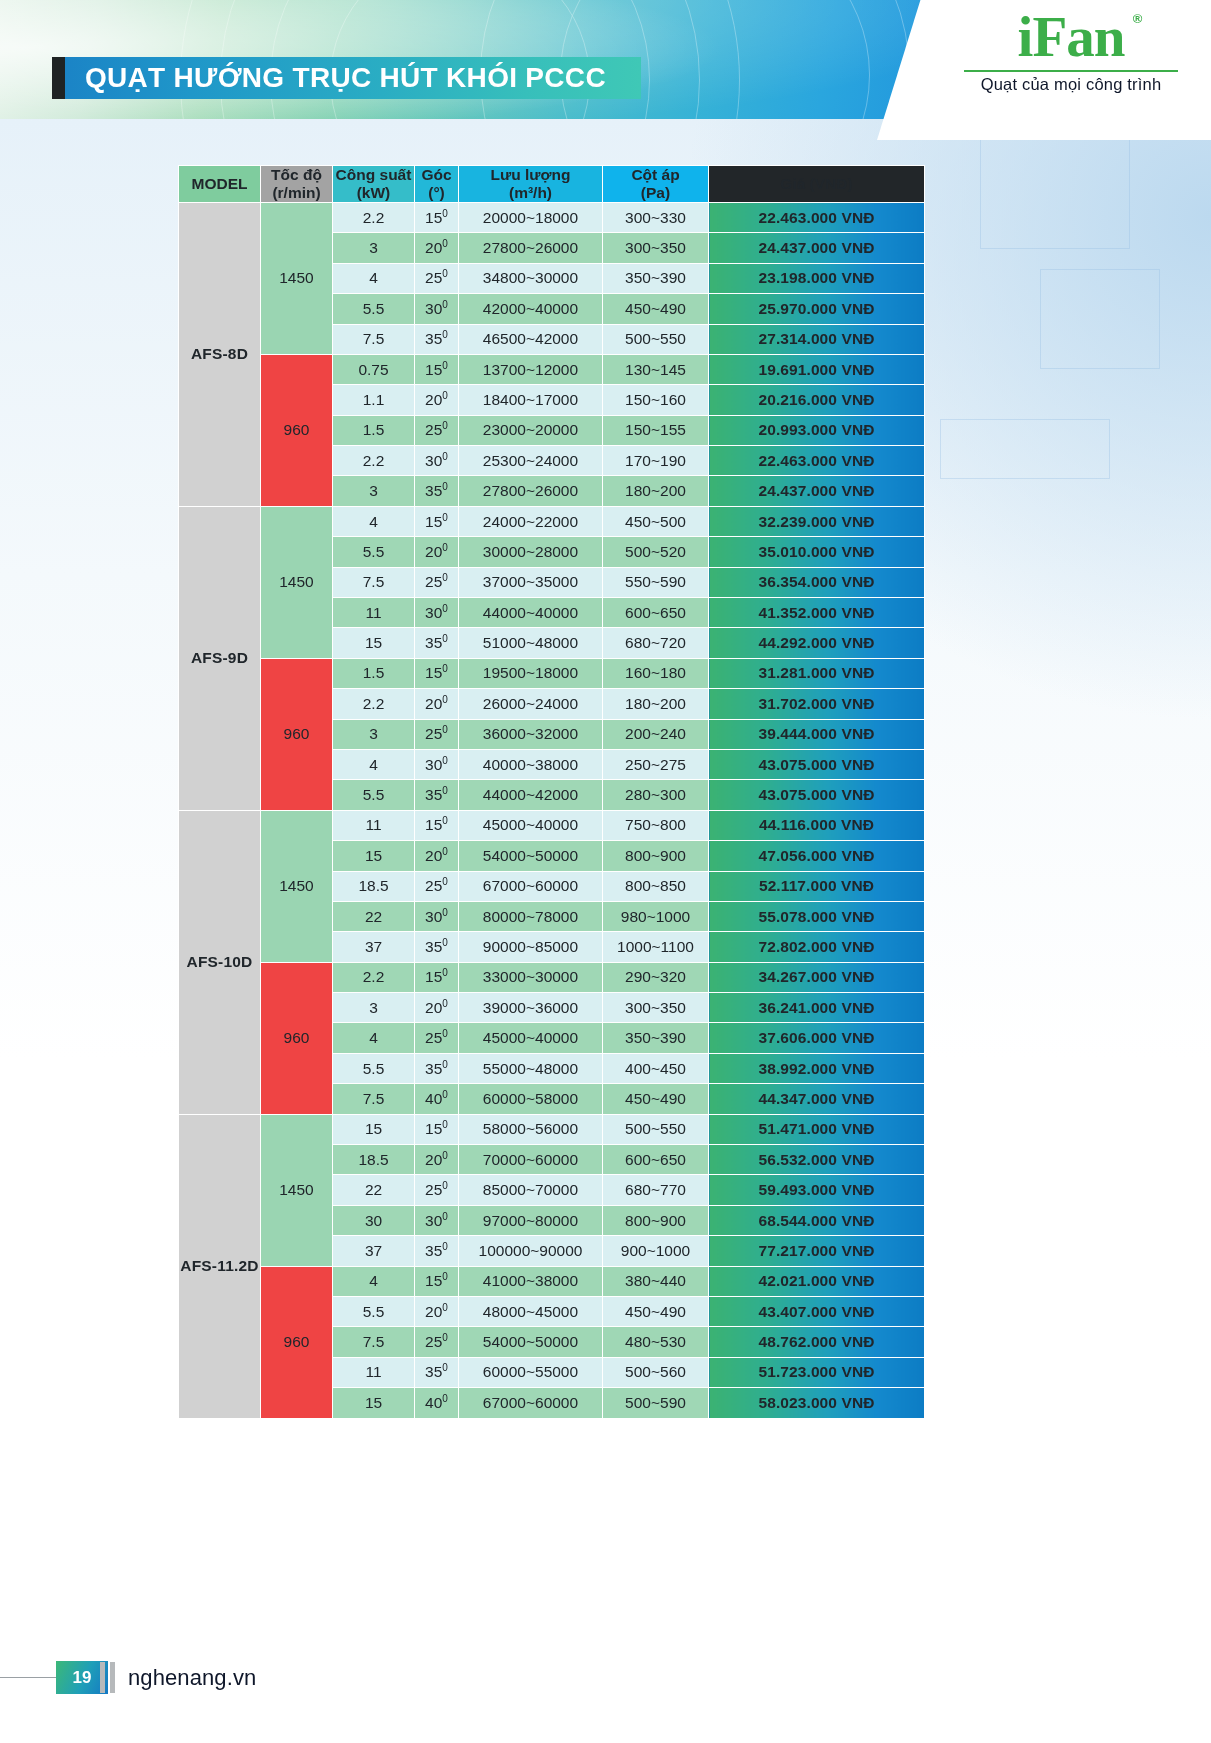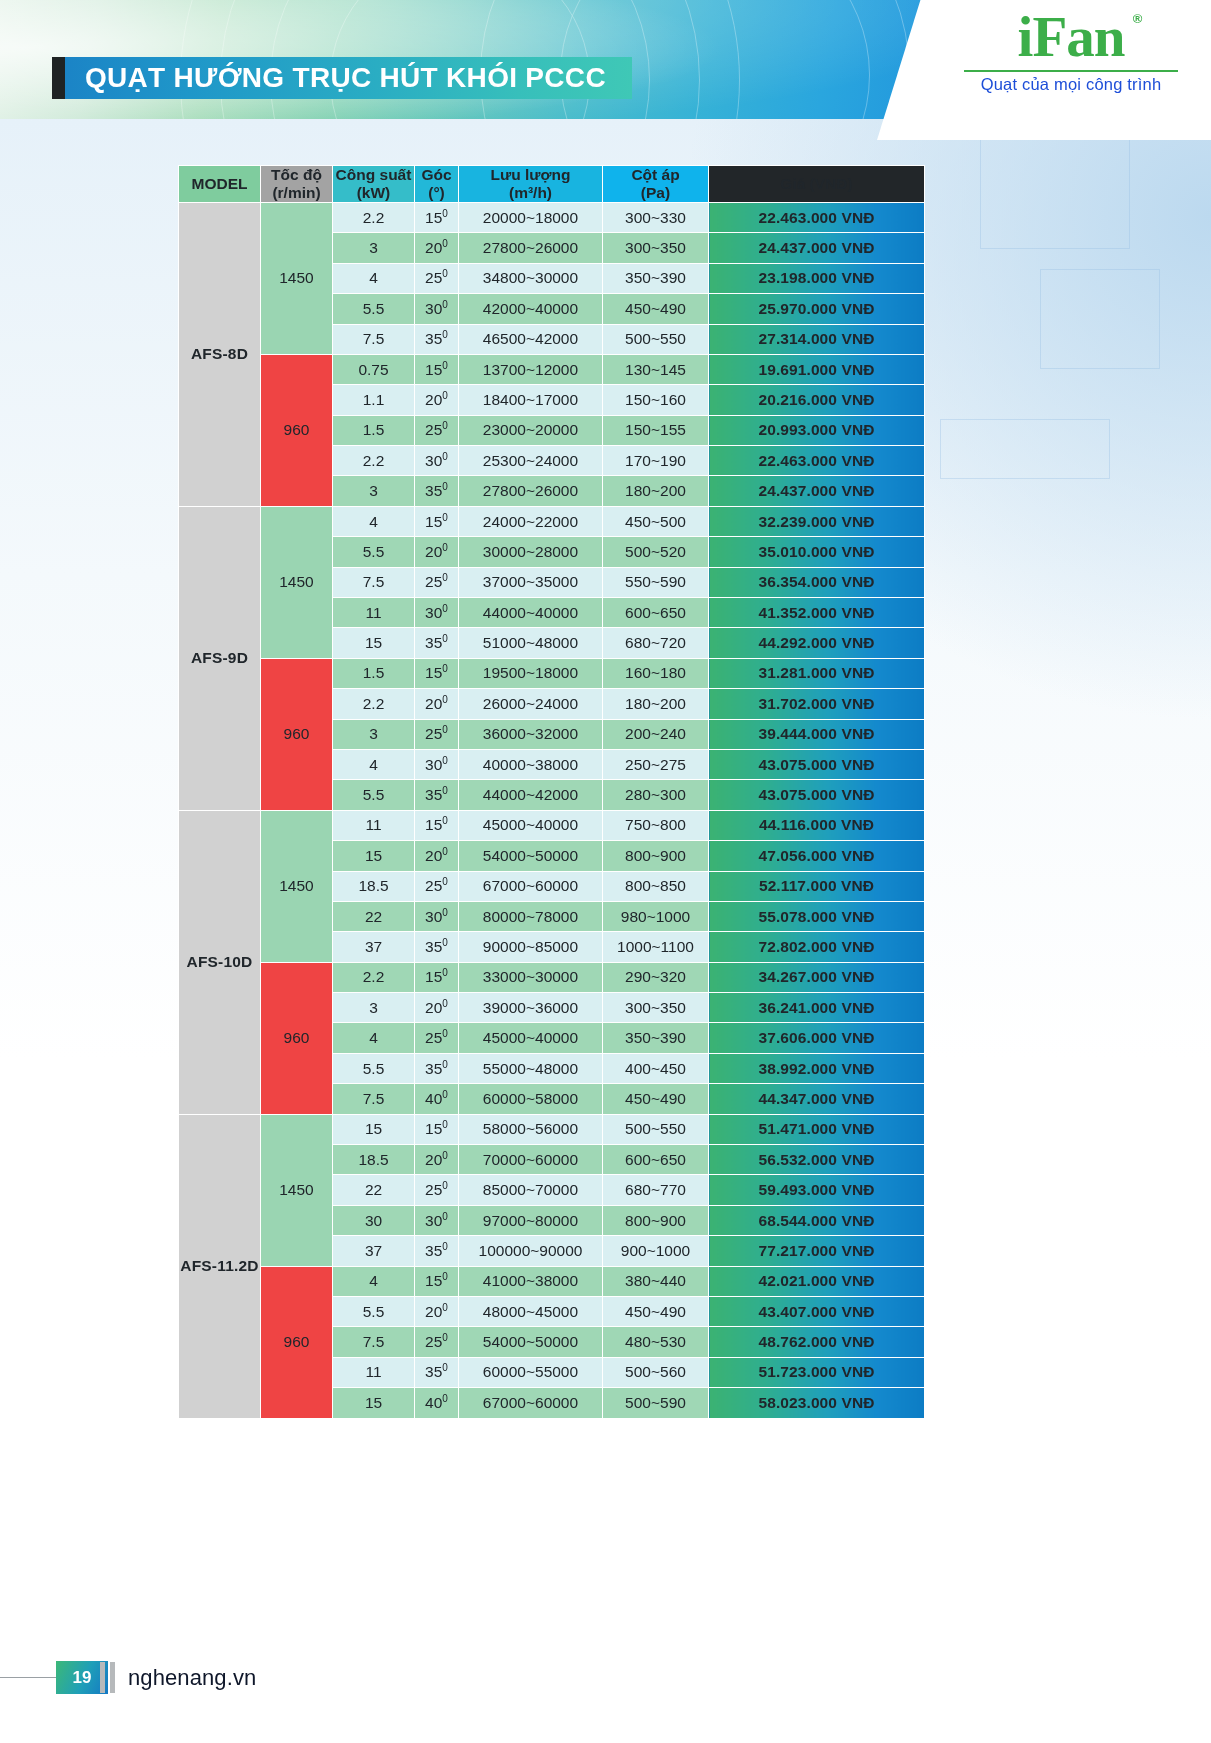--- a/index.html
+++ b/index.html
@@ -63,33 +63,33 @@
     position: relative; display: inline-block;
   }
   #logo-reg {
     position: absolute; right: -17px; top: 4px;
     font-size: 13px; font-weight: bold; color: #3cae49;
     font-family: "Liberation Sans", sans-serif;
   }
   #logo-rule { width: 214px; height: 1.6px; background: #3cae49; margin: 5px auto 3px; }
   #logo-tag {
     font-family: "Liberation Sans", sans-serif;
-    font-size: 16.5px; color: #1d4ed8; letter-spacing: .2px; white-space: nowrap;
+    font-size: 16.5px; color: #0f172a; letter-spacing: .2px; white-space: nowrap;
   }
 
   
   #title-wrap {
     position: absolute; left: 52px; top: 57px; height: 42px;
     display: flex; align-items: stretch; z-index: 5;
   }
   #title-cap { width: 13px; background: #1f2324; }
   #title-bar {
     background: linear-gradient(90deg, #1b84c6 0%, #1f97c9 22%, #2aadc3 55%, #37bfbb 80%, #3fc8b6 100%);
     display: flex; align-items: center;
-    padding: 0 26px 0 20px;
+    padding: 0 35px 0 20px;
   }
   #title-text {
     color: #ffffff; font-weight: bold; font-size: 28px;
     letter-spacing: .3px; white-space: nowrap;
   }
 
   
   #table-zone { position: absolute; left: 178px; top: 165px; z-index: 4; }
   table.spec { border-collapse: collapse; table-layout: fixed; }
   table.spec th, table.spec td {

